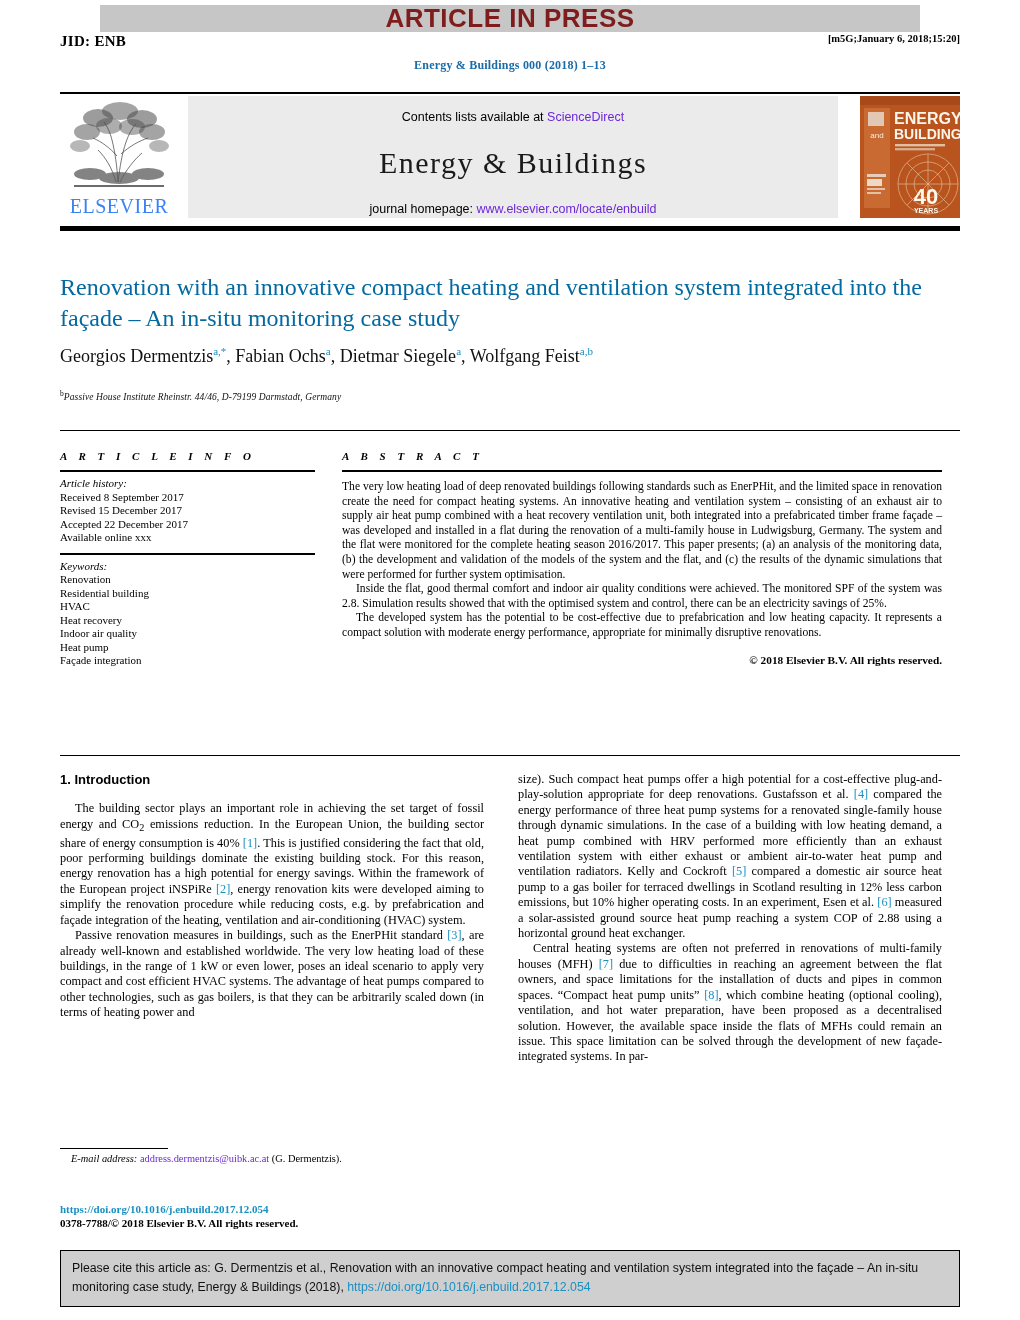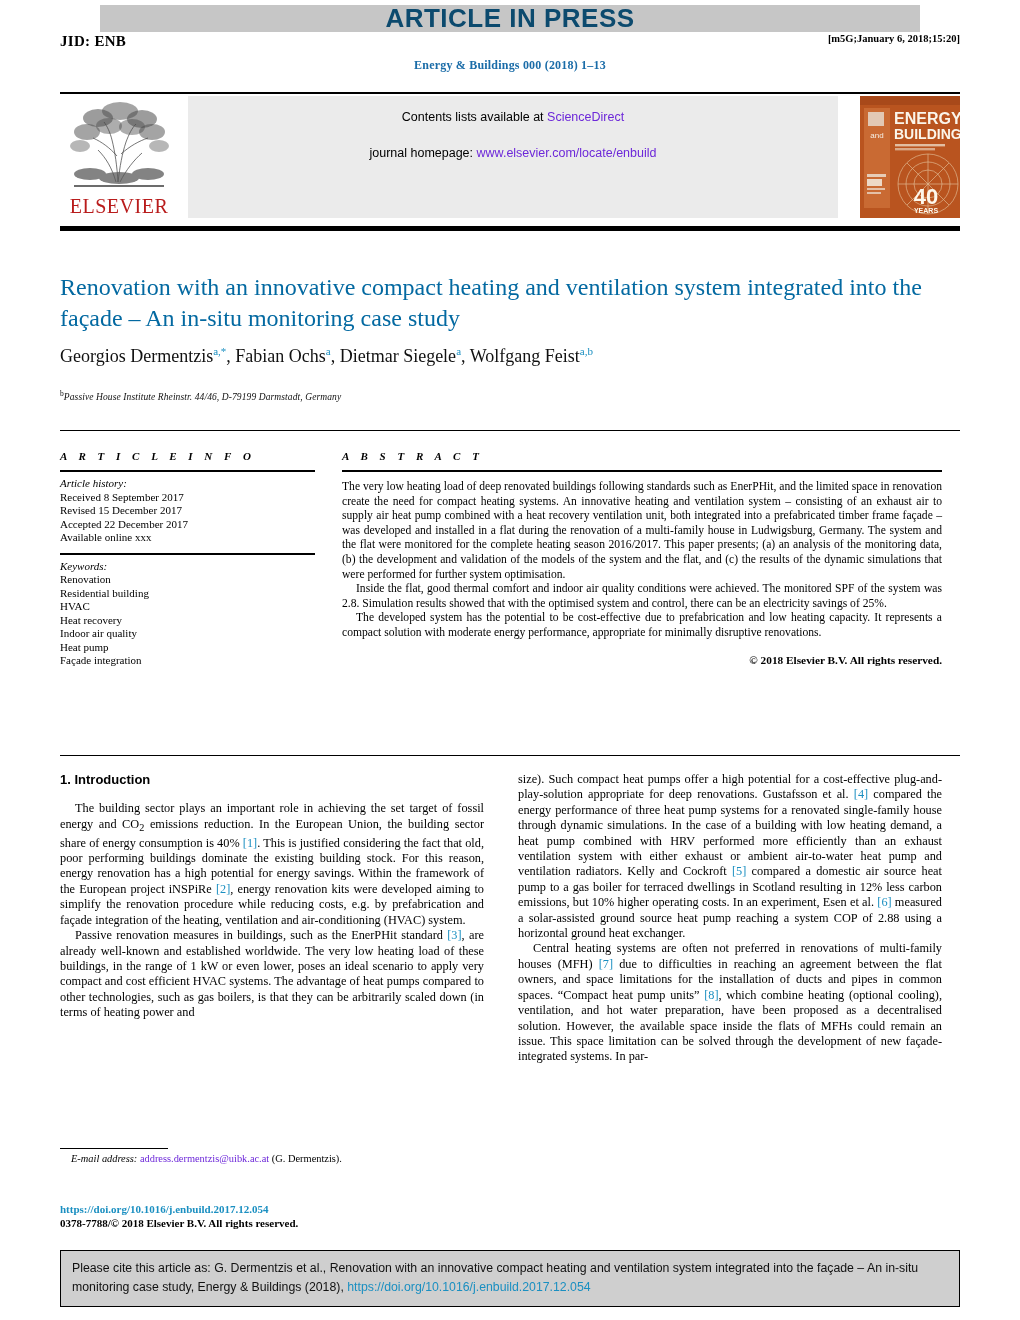--- a/index.html
+++ b/index.html
@@ -30,21 +30,21 @@
     width: 820px;
     height: 27px;
     background: #c6c6c6;
     text-align: center;
   }
   .aip-banner-text {
     font-family: "Liberation Sans", sans-serif;
     font-weight: bold;
     font-size: 26px;
     letter-spacing: 0.5px;
-    color: #0c4a6e;
+    color: #7f1d1d;
     line-height: 27px;
     display: block;
   }
 
   .jid {
     position: absolute;
     left: 60px;
     top: 33px;
     font-family: "Liberation Serif", serif;
     font-weight: bold;
@@ -99,21 +99,21 @@
   .tree-svg { display:block; }
   .elsevier-word {
     position: absolute;
     left: 0;
     bottom: 0px;
     width: 118px;
     text-align: center;
     font-family: "Liberation Serif", serif;
     font-size: 20px;
     letter-spacing: 0.5px;
-    color: #b91c1c;
+    color: #3b82f6;
     font-weight: normal;
   }
   .masthead-center {
     position: absolute;
     left: 128px;
     top: 0;
     width: 650px;
     height: 122px;
     background: #ebebeb;
     text-align: center;
@@ -377,20 +377,21 @@
         </g>
         <line x1="14" y1="90" x2="104" y2="90" stroke="#3b3b3b" stroke-width="1.4"></line>
       </svg>
       <div class="elsevier-word">ELSEVIER</div>
     </div>
 
     <div class="masthead-center">
       <div class="contents-line">
         <span>Contents lists available at </span><a class="link">ScienceDirect</a>
       </div>
+      <div class="journal-name">Energy &amp; Buildings</div>
       <div class="homepage-line">
         <span>journal homepage: </span><a class="link">www.elsevier.com/locate/enbuild</a>
       </div>
     </div>
 
     <div class="cover-thumb">
       <svg class="cover-inner" width="100" height="122" viewBox="0 0 100 122">
         <rect x="0" y="0" width="100" height="122" fill="#b9541f"></rect>
         <rect x="0" y="0" width="100" height="9" fill="#a8491a"></rect>
         <rect x="4" y="12" width="26" height="100" fill="#c96a33"></rect>

